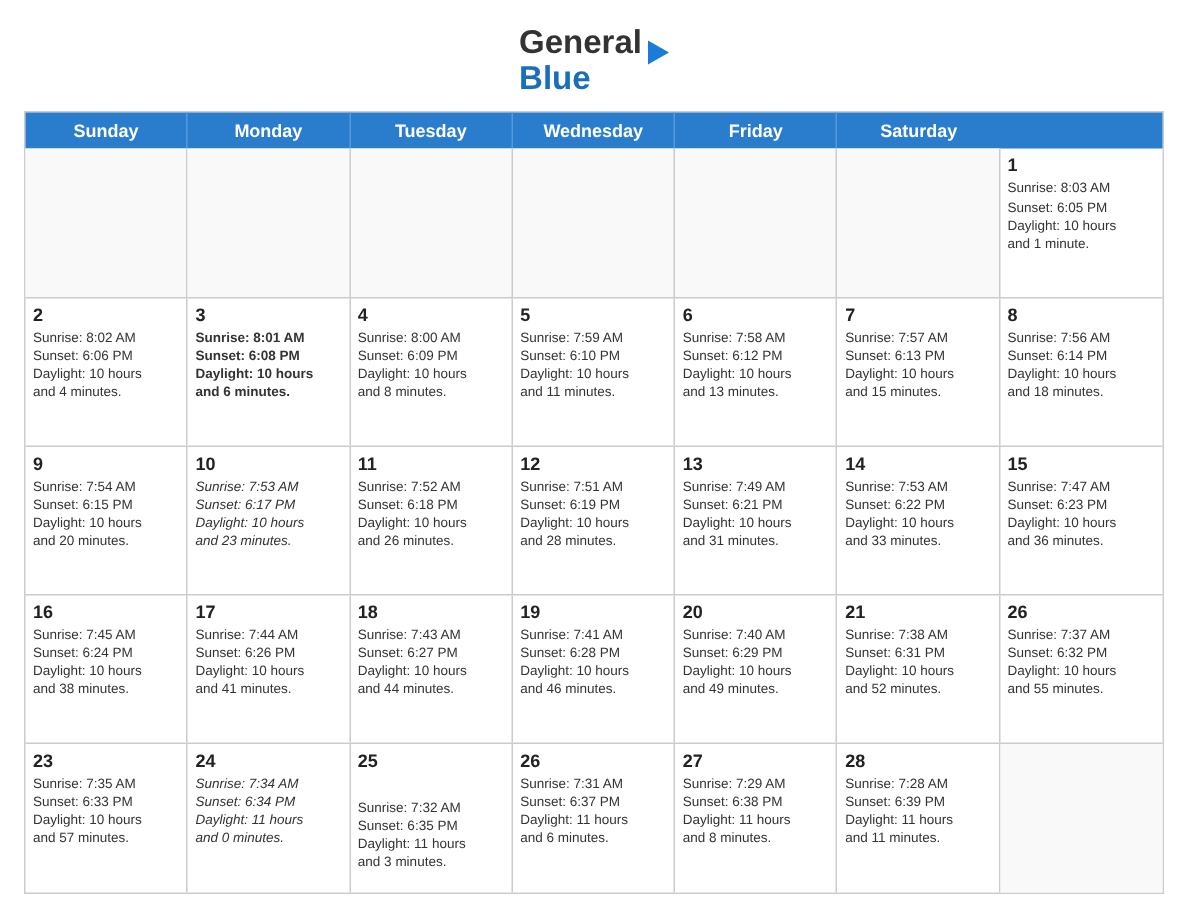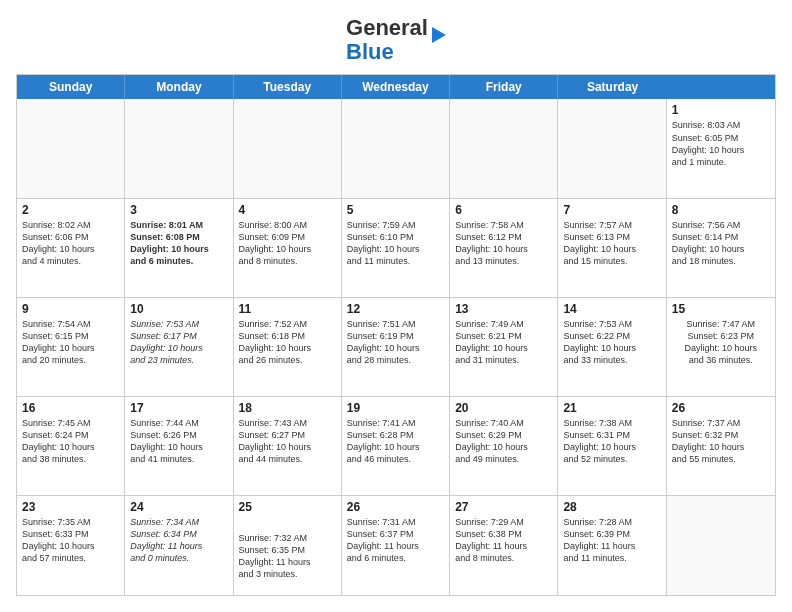--- a/index.html
+++ b/index.html
@@ -235,21 +235,21 @@
           </div>
           <div class="cal-cell">
             <div class="cell-day">14</div>
             <div class="cell-info" style="white-space: pre-line;">Sunrise: 7:53 AM
 Sunset: 6:22 PM
 Daylight: 10 hours
 and 33 minutes.</div>
           </div>
           <div class="cal-cell">
             <div class="cell-day">15</div>
-            <div class="cell-info" style="white-space: pre-line; text-align: center;">Sunrise: 7:47 AM
+            <div class="cell-info" style="white-space: pre-line;">Sunrise: 7:47 AM
 Sunset: 6:23 PM
 Daylight: 10 hours
 and 36 minutes.</div>
           </div>
         </div>
         <div class="cal-row">
           <div class="cal-cell">
             <div class="cell-day">16</div>
             <div class="cell-info" style="white-space: pre-line;">Sunrise: 7:45 AM
 Sunset: 6:24 PM

